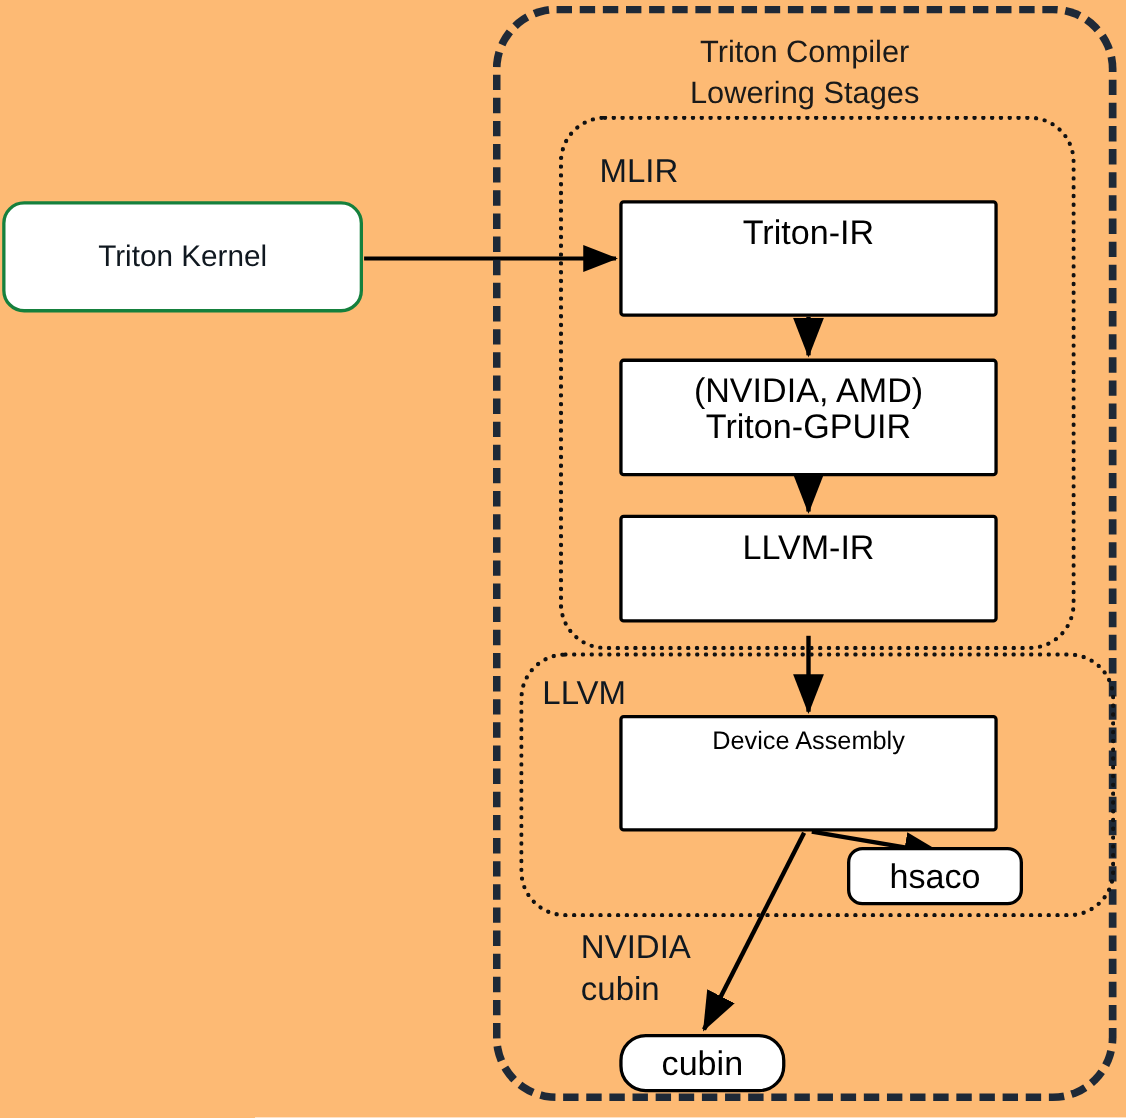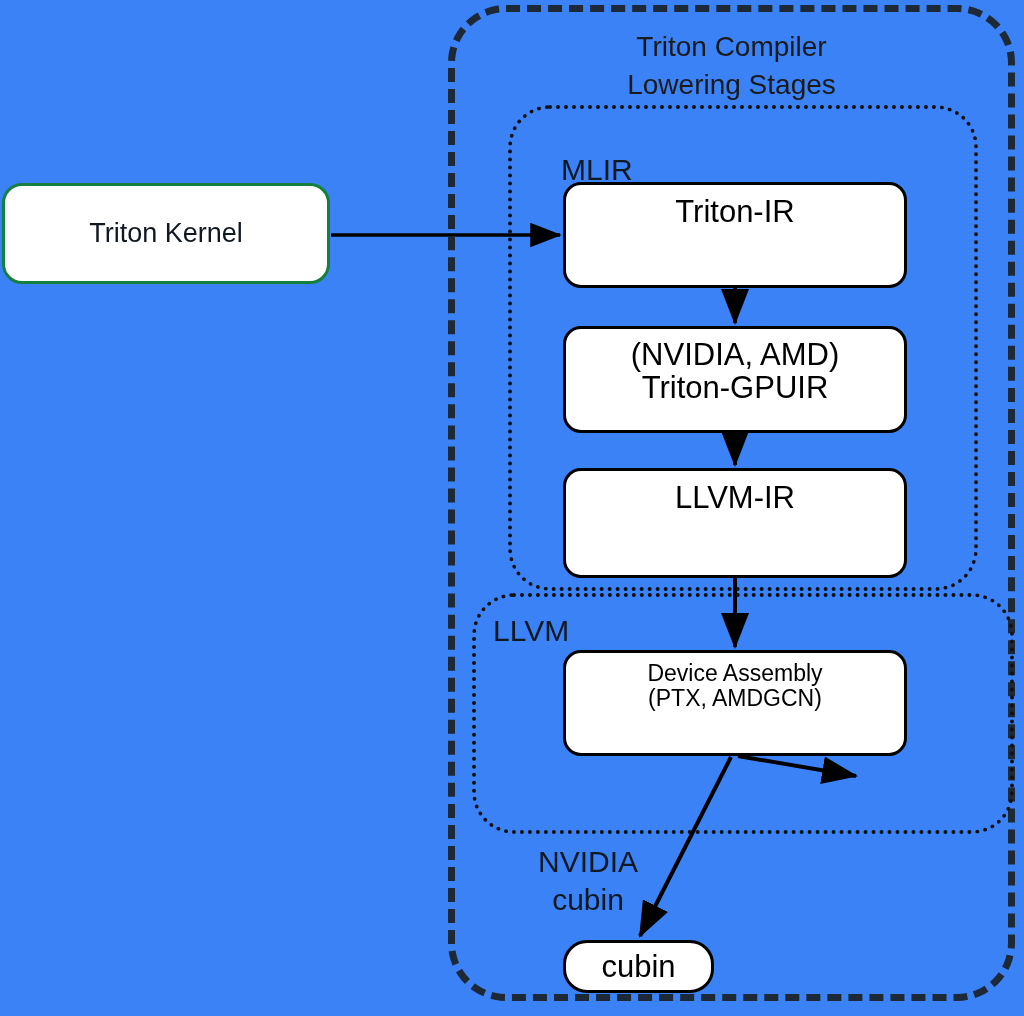--- a/index.html
+++ b/index.html
@@ -4,40 +4,40 @@
 <style>
   html, body {
     margin: 0;
     padding: 0;
     background: #ffffff;
   }
   #canvas {
     position: relative;
     width: 1024px;
     height: 1016px;
-    background: #3b82f6;
+    background: #fdba74;
     font-family: "Liberation Sans", sans-serif;
     overflow: hidden;
   }
   #svg-layer {
     position: absolute;
     left: 0;
     top: 0;
     width: 1024px;
     height: 1016px;
     pointer-events: none;
   }
 
   
   .node {
     position: absolute;
     box-sizing: border-box;
     background: #ffffff;
     border: 3px solid #000000;
-    border-radius: 18px;
+    border-radius: 4px;
     display: flex;
     flex-direction: column;
     align-items: center;
     color: #000000;
     z-index: 3;
   }
   .node .line {
     white-space: nowrap;
     line-height: 1.08;
   }
@@ -75,21 +75,21 @@
     height: 107px;
     justify-content: flex-start;
     padding-top: 9px;
   }
   #node-triton-gpuir .line { font-size: 31px; }
 
   #node-llvm-ir {
     left: 563px;
     top: 468px;
     width: 344px;
-    height: 110px;
+    height: 98px;
     justify-content: flex-start;
     padding-top: 10px;
   }
   #node-llvm-ir .line { font-size: 31px; }
 
   #node-device-assembly {
     left: 563px;
     top: 650px;
     width: 344px;
     height: 106px;
@@ -166,34 +166,33 @@
     left: 448px;
     top: 28px;
     width: 567px;
     text-align: center;
     font-size: 28px;
     line-height: 1.35;
     color: #1a1a1a;
   }
   #label-mlir {
     left: 545px;
-    top: 153px;
+    top: 139px;
     font-size: 30px;
-    margin-left: 16px;
   }
   #label-llvm {
     left: 493px;
     top: 614px;
     font-size: 30px;
   }
   #label-nvidia-ptxas {
     left: 528px;
     top: 843px;
     font-size: 30px;
-    text-align: center;
+    text-align: left;
     line-height: 1.25;
     width: 120px;
   }
 </style>
 </head>
 <body>
 
 <div id="canvas">
 
   <div class="container-dashed" id="container-triton-compiler"></div>
@@ -241,23 +240,25 @@
     <div class="line">(NVIDIA, AMD)</div>
     <div class="line">Triton-GPUIR</div>
   </div>
 
   <div class="node" id="node-llvm-ir">
     <div class="line">LLVM-IR</div>
   </div>
 
   <div class="node" id="node-device-assembly">
     <div class="line">Device Assembly</div>
-    <div class="line">(PTX, AMDGCN)</div>
-  </div>
-
+  </div>
+
+  <div class="node" id="node-hsaco">
+    <div class="line">hsaco</div>
+  </div>
 
   <div class="node" id="node-cubin">
     <div class="line">cubin</div>
   </div>
 
   <div class="label" id="label-nvidia-ptxas">
     <div>NVIDIA</div>
     <div>cubin</div>
   </div>
 

